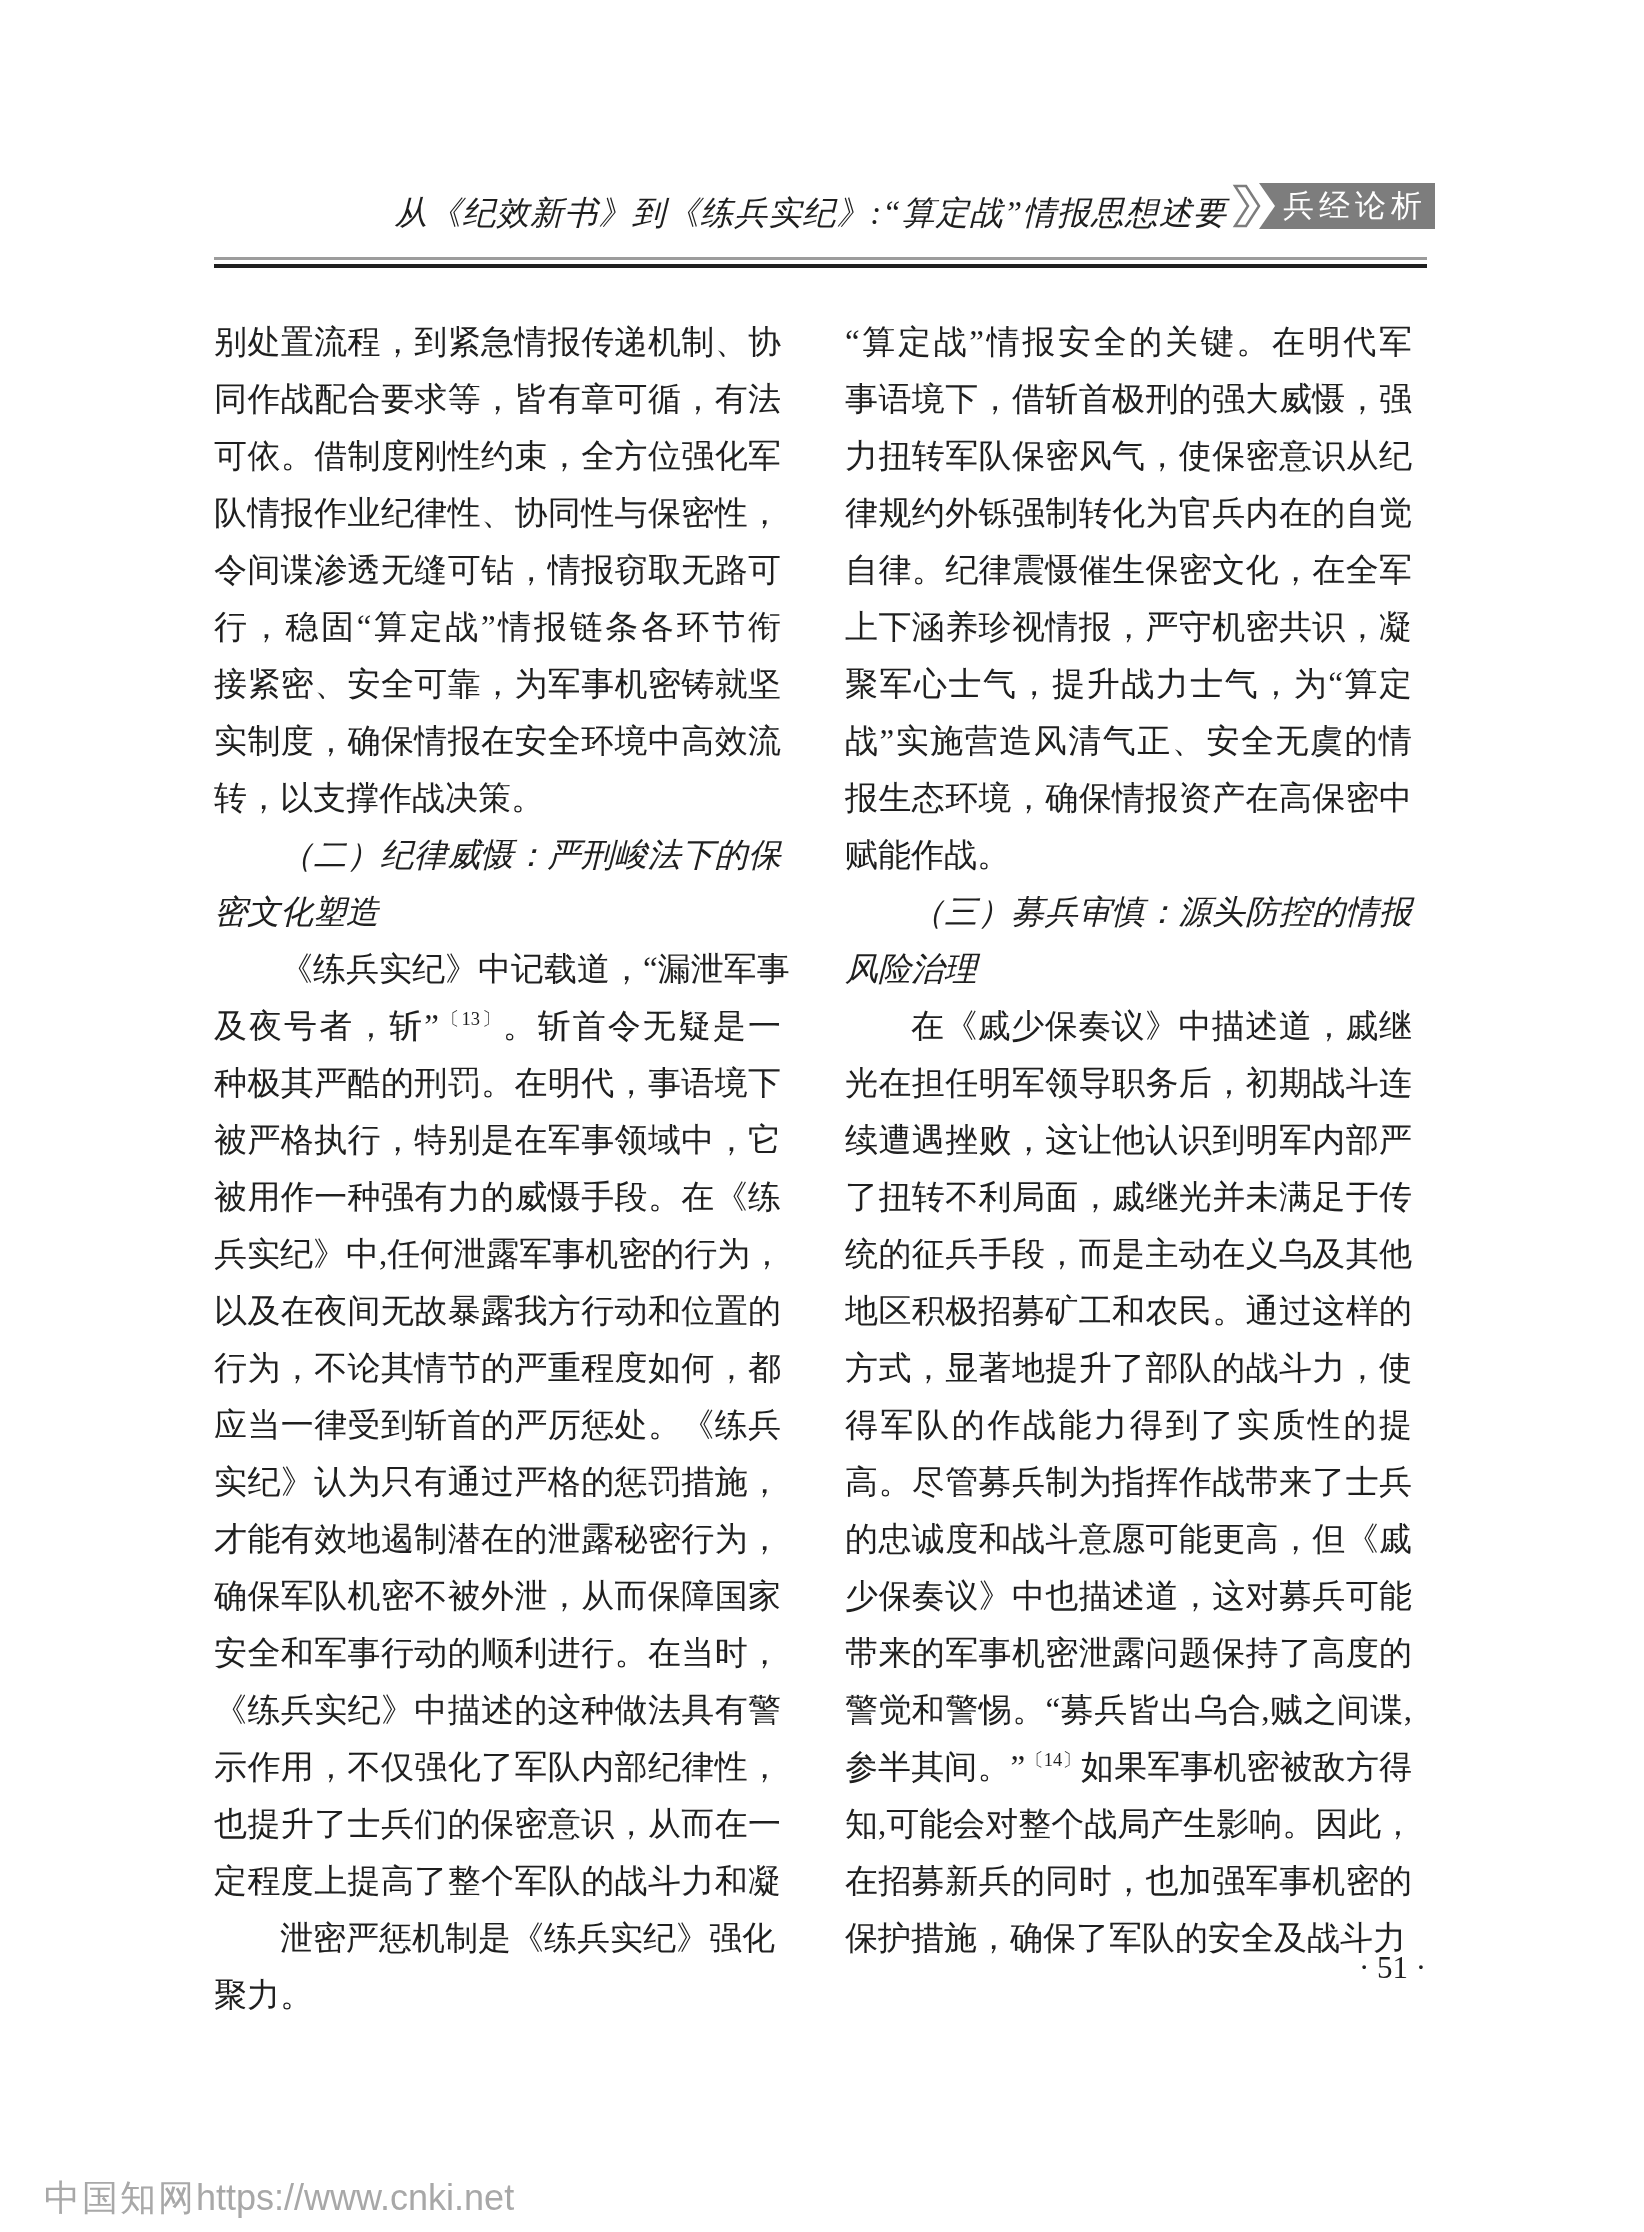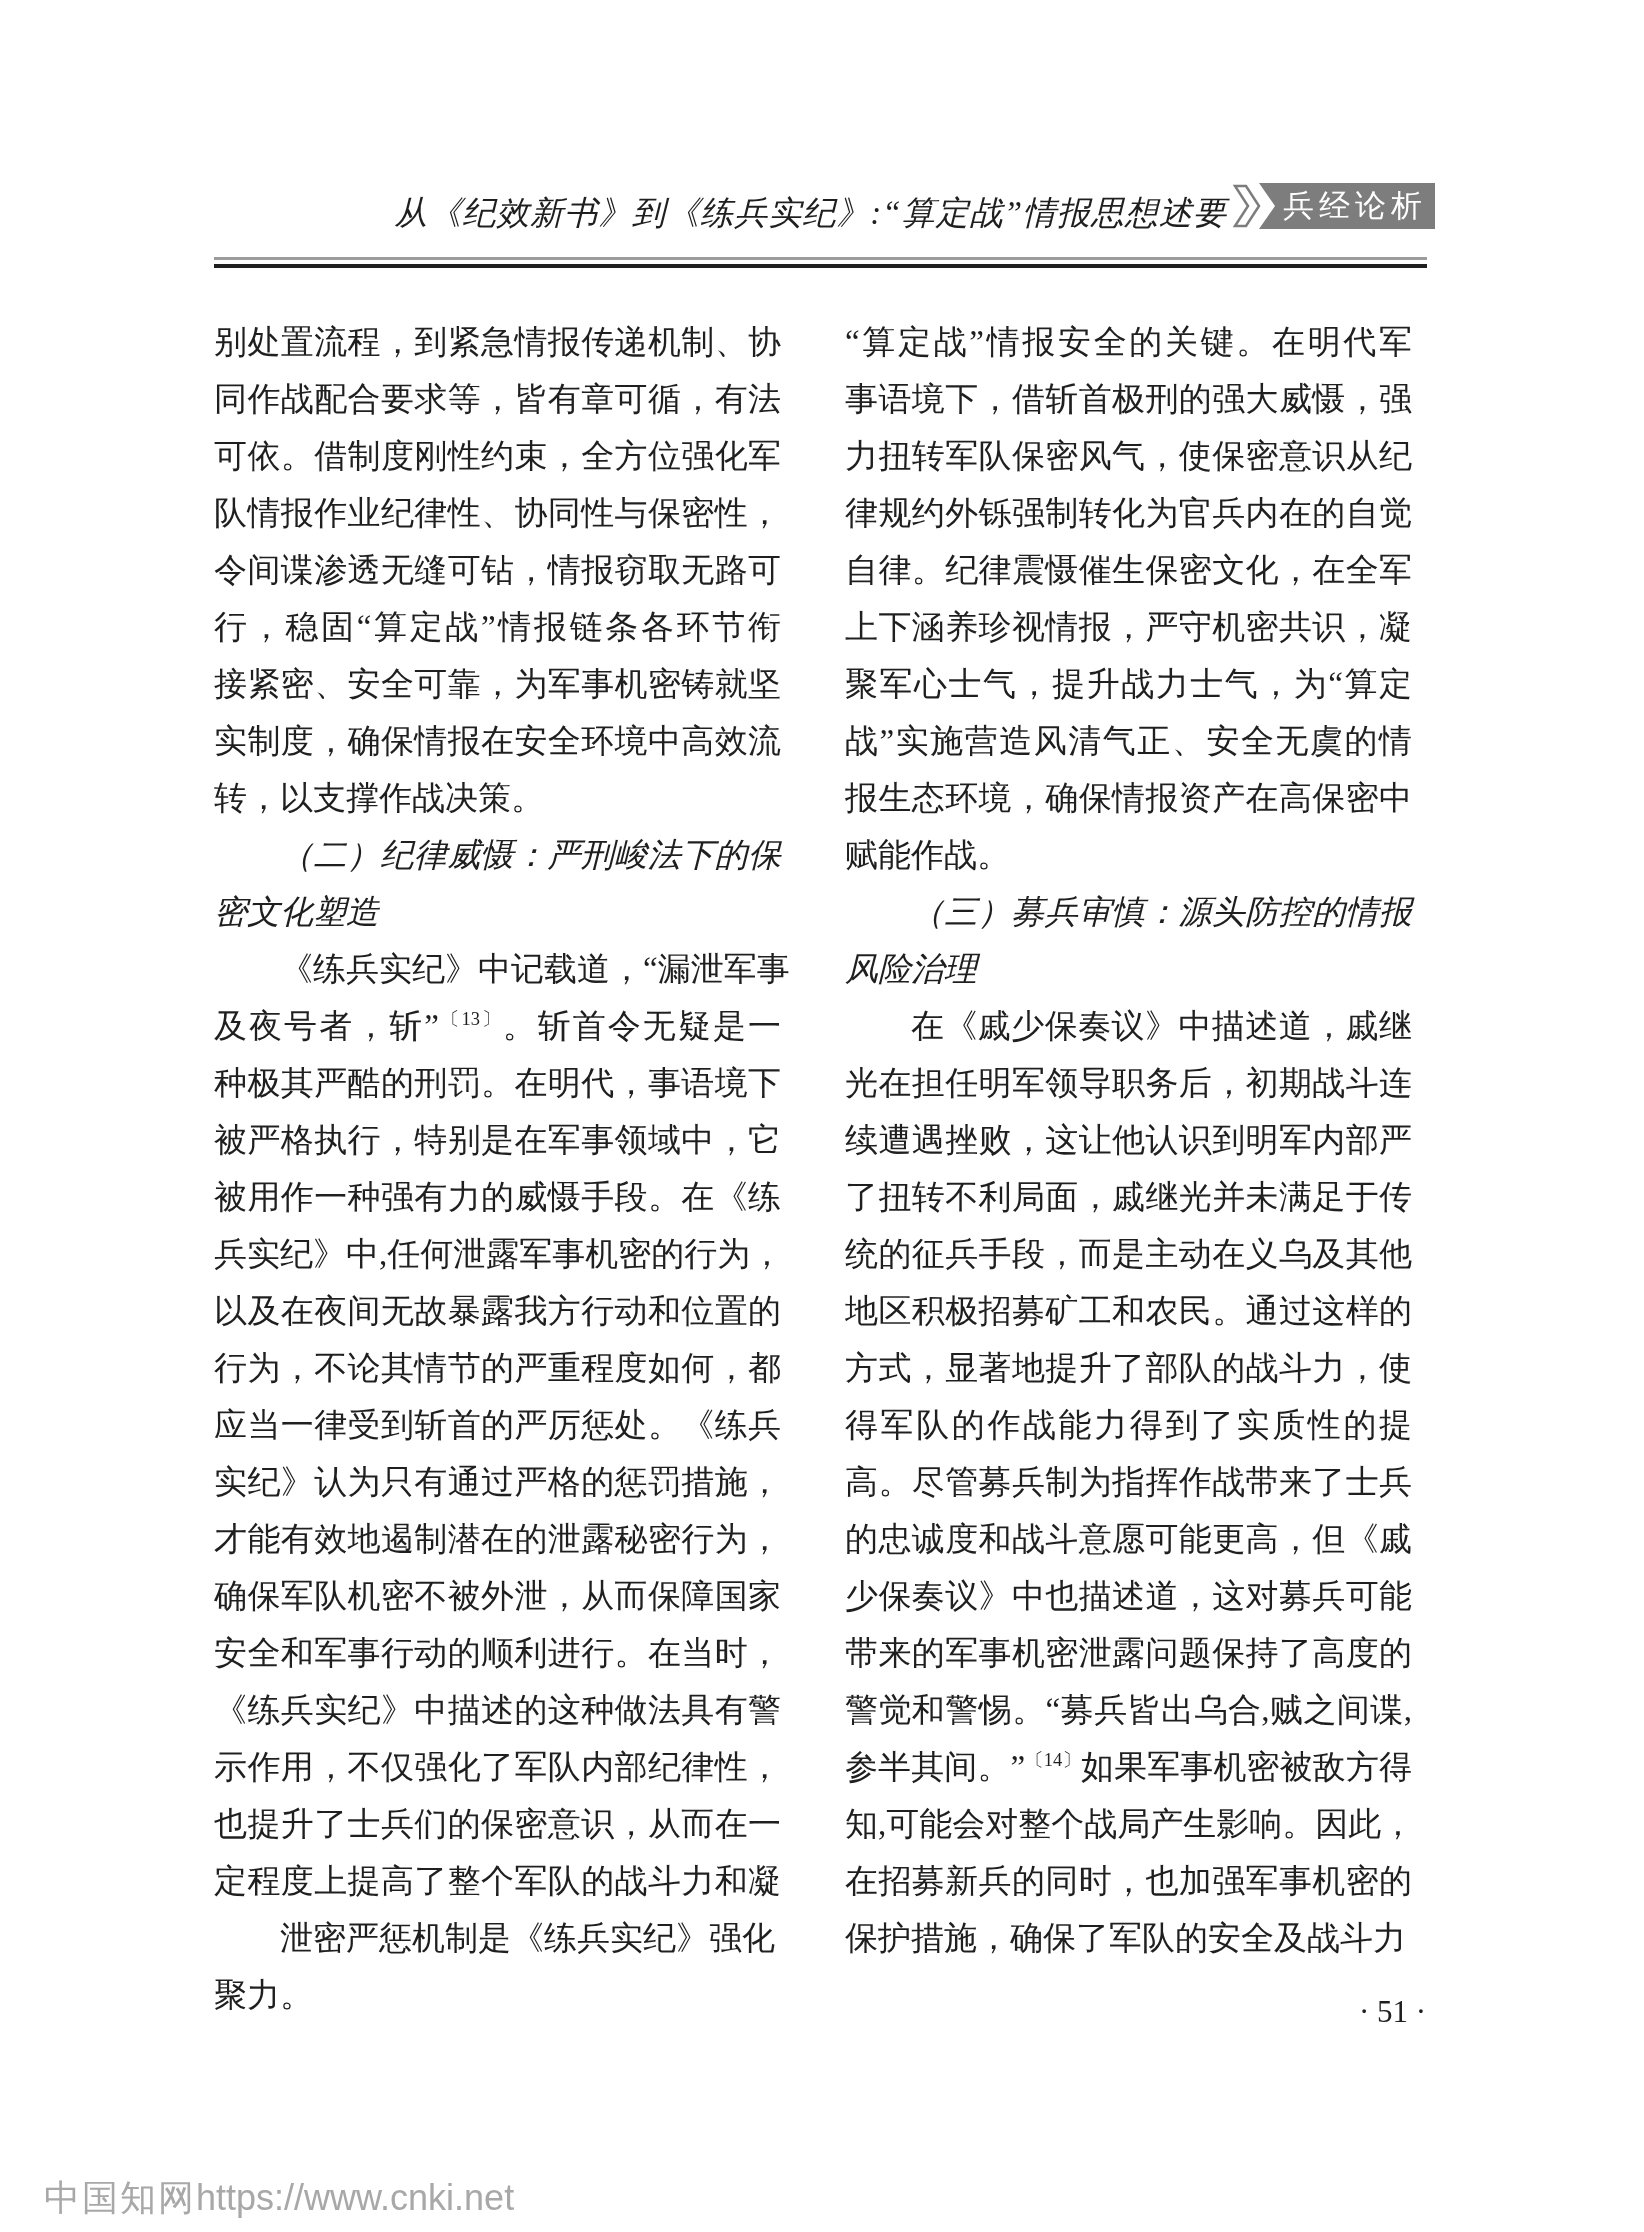--- a/index.html
+++ b/index.html
@@ -51,21 +51,21 @@
   }
   .line.end { text-align-last:left; }
   .line.indent { text-indent:2em; }
   .line.heading { font-style:italic; }
   sup.ref {
     font-size:0.56em; vertical-align:super; line-height:0; letter-spacing:0;
   }
 
   
   .page-num {
-    position:absolute; top:1996px; left:1359px;
+    position:absolute; top:1952px; left:1359px;
     font-size:31px; line-height:31px; color:var(--text,#1f1f1f);
     white-space:nowrap;
   }
 
   
   .footer {
     position:absolute; top:2141px; left:44px;
     display:flex; align-items:baseline; 
     color:var(--footer,#a8a8a8);
     font-family:"Liberation Sans","DejaVu Sans",sans-serif;

